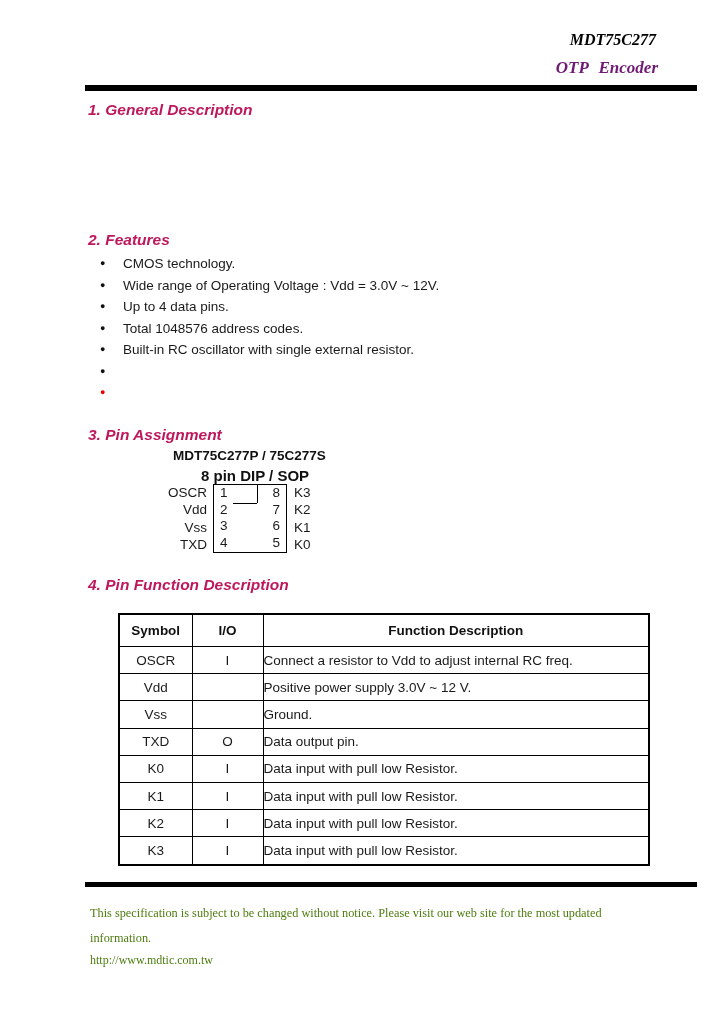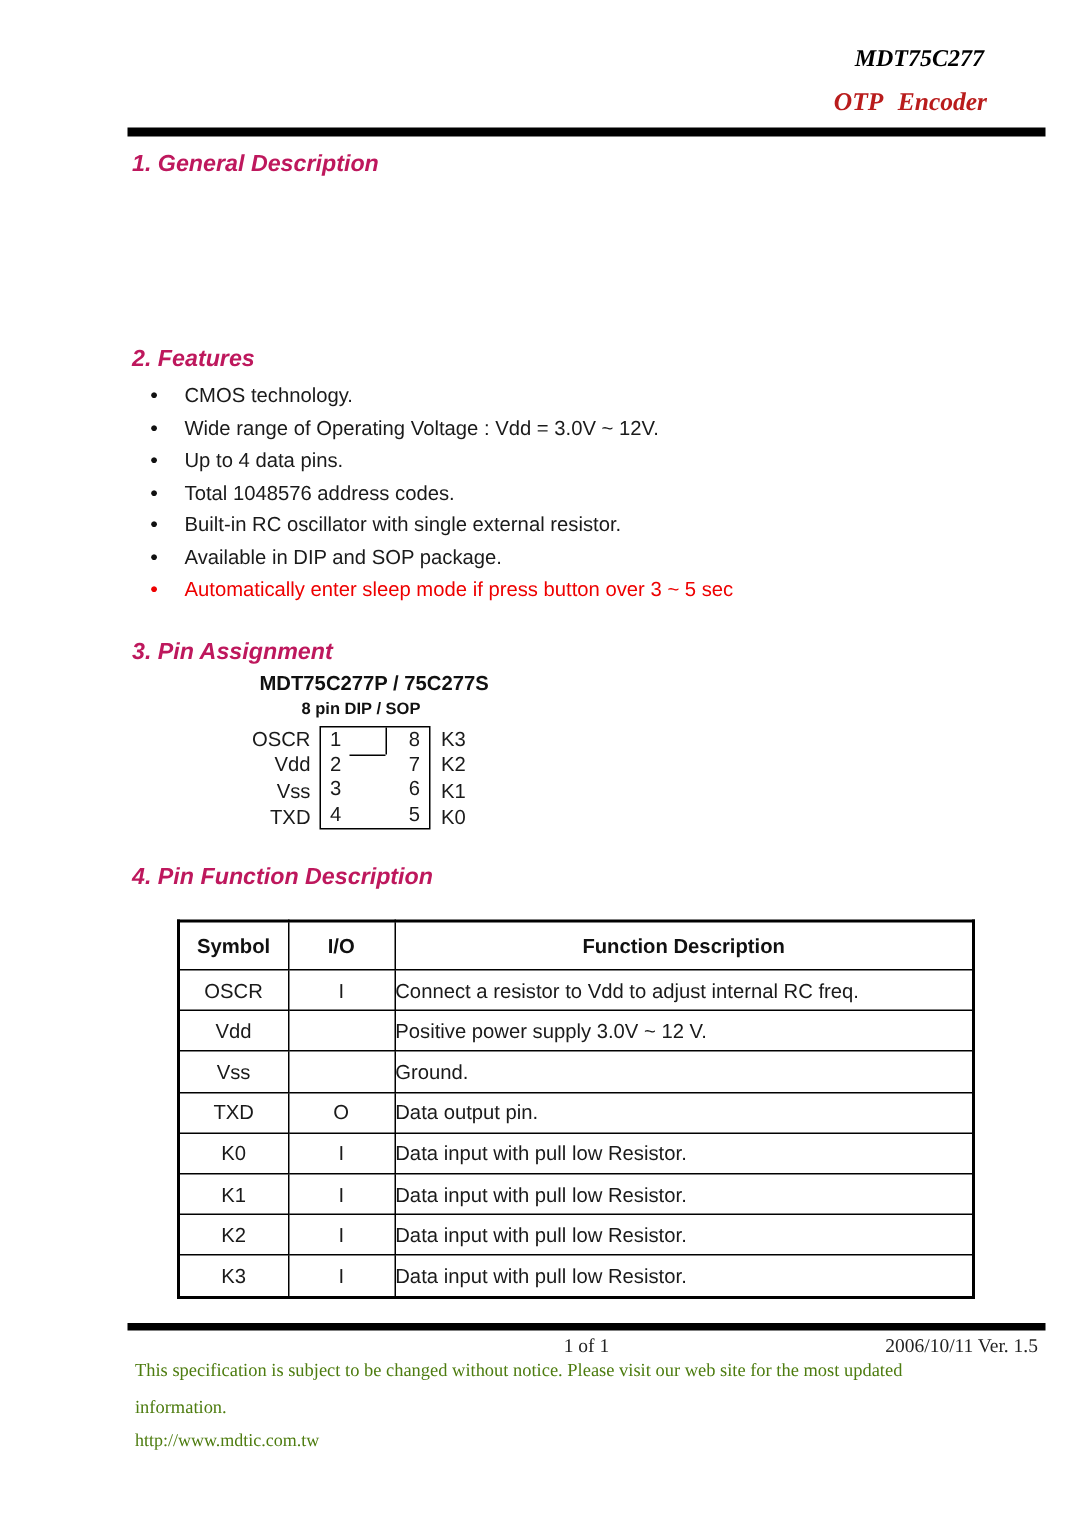--- a/index.html
+++ b/index.html
@@ -10,21 +10,21 @@
 
   
   .product-title {
     position:absolute; top:31px; right:64px;
     font-family:"Liberation Serif", serif; font-weight:bold; font-style:italic;
     font-size:16px; color:#000;
   }
   .product-subtitle {
     position:absolute; top:58px; right:62px;
     font-family:"Liberation Serif", serif; font-weight:bold; font-style:italic;
-    font-size:17px; word-spacing:6px; color:#b91c1c;
+    font-size:17px; word-spacing:6px; color:#701a75;
   }
   .rule-top { position:absolute; left:85px; top:85px; width:612px; height:6px; background:#000; }
 
   
   .sec-heading {
     position:absolute; left:88px; font-size:15.5px; font-weight:bold; font-style:italic; color:#be185d;
   }
   .sec1-heading { top:101px; }
   .sec2-heading { top:231px; }
   .sec3-heading { top:426px; }
@@ -38,21 +38,21 @@
 
   
   .features-list { position:absolute; left:100px; top:253px; }
   .feature-item { display:flex; align-items:center; height:21.5px; }
   .bullet { width:10px; font-size:9px; line-height:21.5px; color:#111; }
   .feature-text { margin-left:13px; font-size:13.5px; color:#1a1a1a; }
   .feature-red .bullet, .feature-red .feature-text { color:#ee0000; }
 
   
   .pin-part-title { position:absolute; left:173px; top:448px; font-size:13.5px; font-weight:bold; color:#111; }
-  .pin-pkg-title  { position:absolute; left:201px; top:467px; font-size:11px; font-weight:bold; color:#111; }
+  .pin-pkg-title  { position:absolute; left:201px; top:467px; font-size:15px; font-weight:bold; color:#111; }
   .pin-diagram { position:absolute; left:151px; top:484px; display:flex; font-size:13.5px; color:#1a1a1a; }
   .pd-col span { display:block; height:17.25px; line-height:17.25px; }
   .pd-labels-left  { width:56px; text-align:right; padding-right:6px; }
   .pd-labels-right { padding-left:7px; }
   .pd-box {
     position:relative; width:74px; height:69px; box-sizing:border-box;
     border:1.5px solid #000;
   }
   .pd-box-row { display:flex; justify-content:space-between; height:16.5px; line-height:16.8px; padding:0 6px; }
   .pd-notch-h { position:absolute; left:18.5px; top:17.5px; width:24px; height:0; border-top:1.5px solid #000; }
@@ -114,25 +114,23 @@
     <div class="feature-item">
       <span class="bullet">●</span>
       <span class="feature-text">Total 1048576 address codes.</span>
     </div>
     <div class="feature-item">
       <span class="bullet">●</span>
       <span class="feature-text">Built-in RC oscillator with single external resistor.</span>
     </div>
     <div class="feature-item">
       <span class="bullet">●</span>
-      <span class="feature-text">Available in DIP and SOP package.</span>
     </div>
     <div class="feature-item feature-red">
       <span class="bullet">●</span>
-      <span class="feature-text">Automatically enter sleep mode if press button over 3 ~ 5 sec</span>
     </div>
   </div>
 
   <div class="sec-heading sec3-heading">3. Pin Assignment</div>
   <div class="pin-part-title">MDT75C277P / 75C277S</div>
   <div class="pin-pkg-title">8 pin DIP / SOP</div>
 
   <div class="pin-diagram">
     <div class="pd-col pd-labels-left">
       <span>OSCR</span>
@@ -221,21 +219,17 @@
       </tr>
       <tr>
         <td class="c-sym">K3</td>
         <td class="c-io">I</td>
         <td class="c-desc">Data input with pull low Resistor.</td>
       </tr>
     </tbody>
   </table>
 
   <div class="rule-bottom"></div>
-  <div class="footer-meta">
-    <span class="page-number">1 of 1</span>
-    <span class="doc-version">2006/10/11 Ver. 1.5</span>
-  </div>
   <div class="footer-notice notice-1">This specification is subject to be changed without notice. Please visit our web site for the most updated</div>
   <div class="footer-notice notice-2">information.</div>
   <div class="footer-notice site-url">http://www.mdtic.com.tw</div>
 
 </div>
 
 </body></html>

